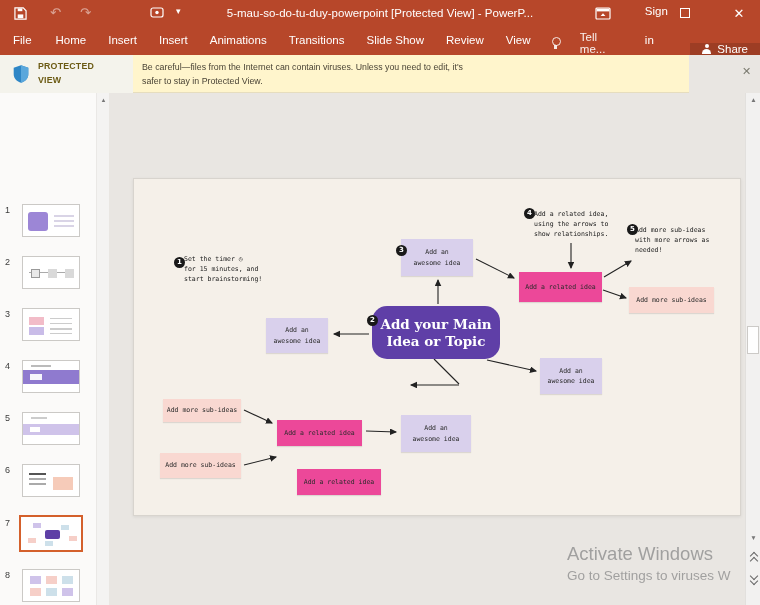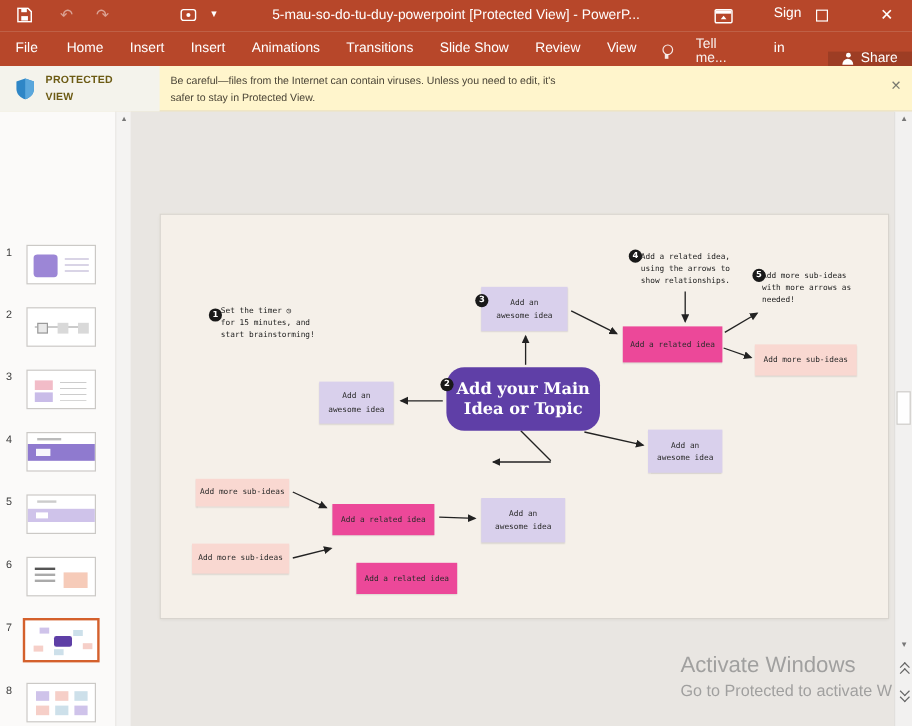--- a/index.html
+++ b/index.html
@@ -24,21 +24,21 @@
   .signin{margin-left:auto;line-height:29px;padding:0 12px}
   .sharebtn{display:flex;align-items:center;gap:6px;padding:0 12px;background:rgba(0,0,0,.14)}
   .bulb{width:9px;height:13px;position:relative}
   .bulb::before{content:"";position:absolute;left:1px;top:0;width:7px;height:7px;border-radius:50%;border:1.2px solid rgba(255,255,255,.95)}
   .bulb::after{content:"";position:absolute;left:3px;top:8.5px;width:3px;height:3.5px;background:rgba(255,255,255,.95)}
   .person{width:9px;height:9.5px;position:relative}
   .person::before{content:"";position:absolute;left:2.5px;top:0;width:4px;height:4px;border-radius:50%;background:#fff}
   .person::after{content:"";position:absolute;left:0;top:4.8px;width:9px;height:4.5px;border-radius:4.5px 4.5px 0 0;background:#fff}
 
   
-  .banner{position:absolute;left:0;top:55px;width:760px;height:38px;background:#FFF5CC;border-bottom:1px solid #E6DDBE}
+  .banner{position:absolute;left:0;top:55px;width:689px;height:38px;background:#FFF5CC;border-bottom:1px solid #E6DDBE}
   .banner-left{position:absolute;left:0;top:0;width:133px;height:38px;background:#F4F3EC}
   .pv-label{position:absolute;left:38px;top:5px;font-weight:bold;font-size:8.8px;line-height:1.55;color:#6C5B14;white-space:pre-line;letter-spacing:.2px}
   .pv-msg{position:absolute;left:142px;top:5px;width:470px;font-size:8.8px;line-height:1.6;color:#4A4436;white-space:pre-line}
   .enable-btn{position:absolute;left:622px;top:8px;width:90px;height:22px;background:#FDFDFC;border:1px solid #A9A9A4;font-size:9.5px;color:#222;text-align:center;line-height:20px;cursor:pointer}
   .banner-x{position:absolute;left:742px;top:10px;font-size:11px;color:#7A7A6F;cursor:pointer}
 
   
   .thumbpanel{position:absolute;left:0;top:93px;width:96px;height:512px;background:#FBFAF9}
   .thumb{position:absolute;left:0;width:96px;height:40px}
   .tnum{position:absolute;left:0;top:1px;width:15px;text-align:center;font-size:9px;color:#3c3c3c}
@@ -275,21 +275,21 @@
 start brainstorming!</span>
     <span class="steptext" style="left:400px;top:30px;width:92px">Add a related idea,
 using the arrows to
 show relationships.</span>
     <span class="steptext" style="left:501px;top:46px;width:86px">Add more sub-ideas
 with more arrows as
 needed!</span>
   </div>
 
   <span class="wm1">Activate Windows</span>
-  <span class="wm2">Go to Protected to activate W</span>
+  <span class="wm2">Go to Settings to viruses W</span>
 
   <div class="rscroll">
     <span class="sbtn" style="top:0">▲</span>
     <span class="sthumb"></span>
     <span class="sbtn" style="top:438px">▼</span>
     <span class="dchev up" style="top:455px">
         <i></i>
         <i></i>
       </span>
     <span class="dchev down" style="top:477px">

